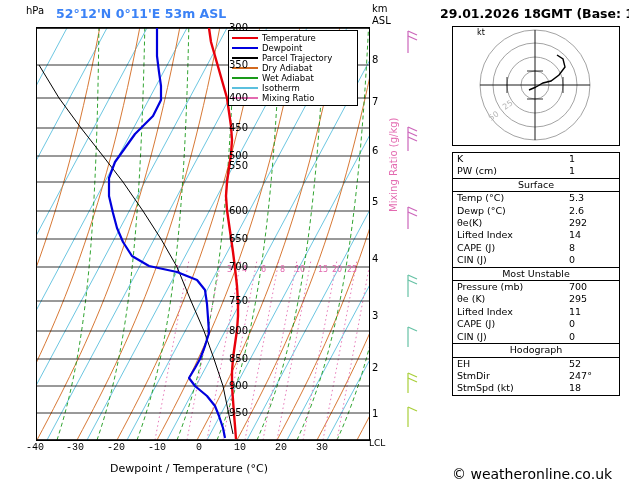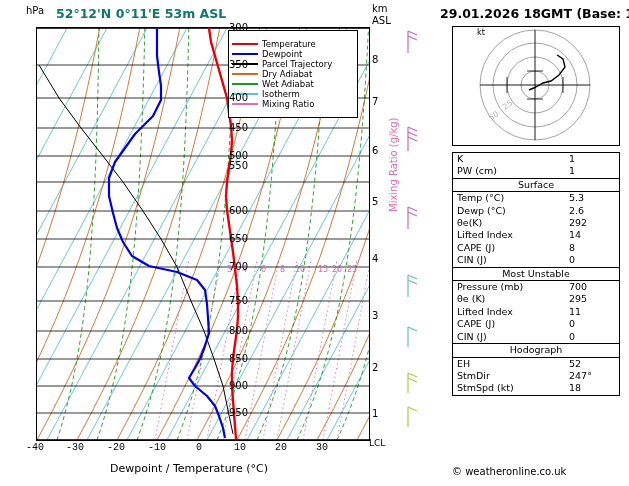--- a/index.html
+++ b/index.html
@@ -1,40 +1,40 @@
 <!DOCTYPE html>
 <html><head>
 <meta charset="utf-8">
 <style>
   html,body{margin:0;padding:0;}
   body{width:629px;height:486px;background:#ffffff;font-family:"DejaVu Sans",sans-serif;position:relative;overflow:hidden;}
   .abs{position:absolute;}
-  #skewt-title{left:56px;top:6px;font-size:12.5px;font-weight:bold;color:#0f766e;white-space:nowrap;}
+  #skewt-title{left:56px;top:6px;font-size:12.5px;font-weight:bold;color:#3b82f6;white-space:nowrap;}
   #hpa-label{left:26px;top:5px;font-size:10px;color:#000;}
   #km-label{left:372px;top:3px;font-size:10px;color:#000;}
   #asl-label{left:372px;top:15px;font-size:10px;color:#000;}
   #plot{left:36px;top:27px;width:332px;height:412px;border:1px solid #000;background:#fff;overflow:hidden;}
   .ytick{position:absolute;right:370px;font-size:10px;color:#000;text-align:left;width:30px;}
   .xtick{position:absolute;top:442px;font-size:10px;color:#000;text-align:center;width:36px;font-family:Liberation Mono, monospace;}
   #xaxis-label{left:110px;top:462px;font-size:11px;color:#000;}
   .kmtick{position:absolute;left:372px;font-size:10px;color:#000;}
-  #legend{left:228px;top:30px;width:122px;background:#fff;border:1px solid #000;padding:8px 3px;font-size:8.5px;line-height:10.5px;}
+  #legend{left:228px;top:30px;width:122px;background:#fff;border:1px solid #000;padding:2px 3px;font-size:8.5px;line-height:10.5px;}
   .leg-row{display:flex;align-items:center;height:10px;}
   .leg-line{width:26px;height:0;border-top-width:2px;border-top-style:solid;margin-right:4px;}
   .leg-txt{color:#000;}
   #mixing-label{left:388px;top:212px;font-size:10px;color:#e36ab0;transform:rotate(-90deg);transform-origin:left top;white-space:nowrap;}
   #date-title{left:440px;top:6px;font-size:12.5px;font-weight:bold;color:#000;white-space:nowrap;}
   #hodo{left:452px;top:26px;width:166px;height:118px;border:1px solid #000;background:#fff;}
   #hodo-kt{left:457px;top:28px;font-size:8px;color:#000;margin-left:20px;}
   #tbl{left:452px;top:152px;width:166px;border:1px solid #000;background:#fff;font-size:9.5px;color:#000;}
   #tbl table{border-collapse:collapse;width:100%;}
   #tbl td{padding:0px 4px;line-height:12.4px;font-size:9.5px;}
   #tbl td.val{text-align:left;width:46px;}
   .sec{text-align:center;font-weight:normal;border-top:1px solid #000;border-bottom:1px solid #000;}
-  #copyright{left:452px;top:466px;font-size:10px;color:#000;}
+  #copyright{left:452px;top:466px;font-size:14px;color:#000;}
   #lcl{left:369px;top:438px;font-size:9px;color:#000;}
   .wind-barbs{left:392px;top:27px;width:50px;height:412px;}
   svg{display:block;}
 </style>
 </head>
 <body>
 
 <div class="abs" id="hpa-label">hPa</div>
 <div class="abs" id="skewt-title">52°12'N 0°11'E 53m ASL</div>
 <div class="abs" id="km-label">km</div>

